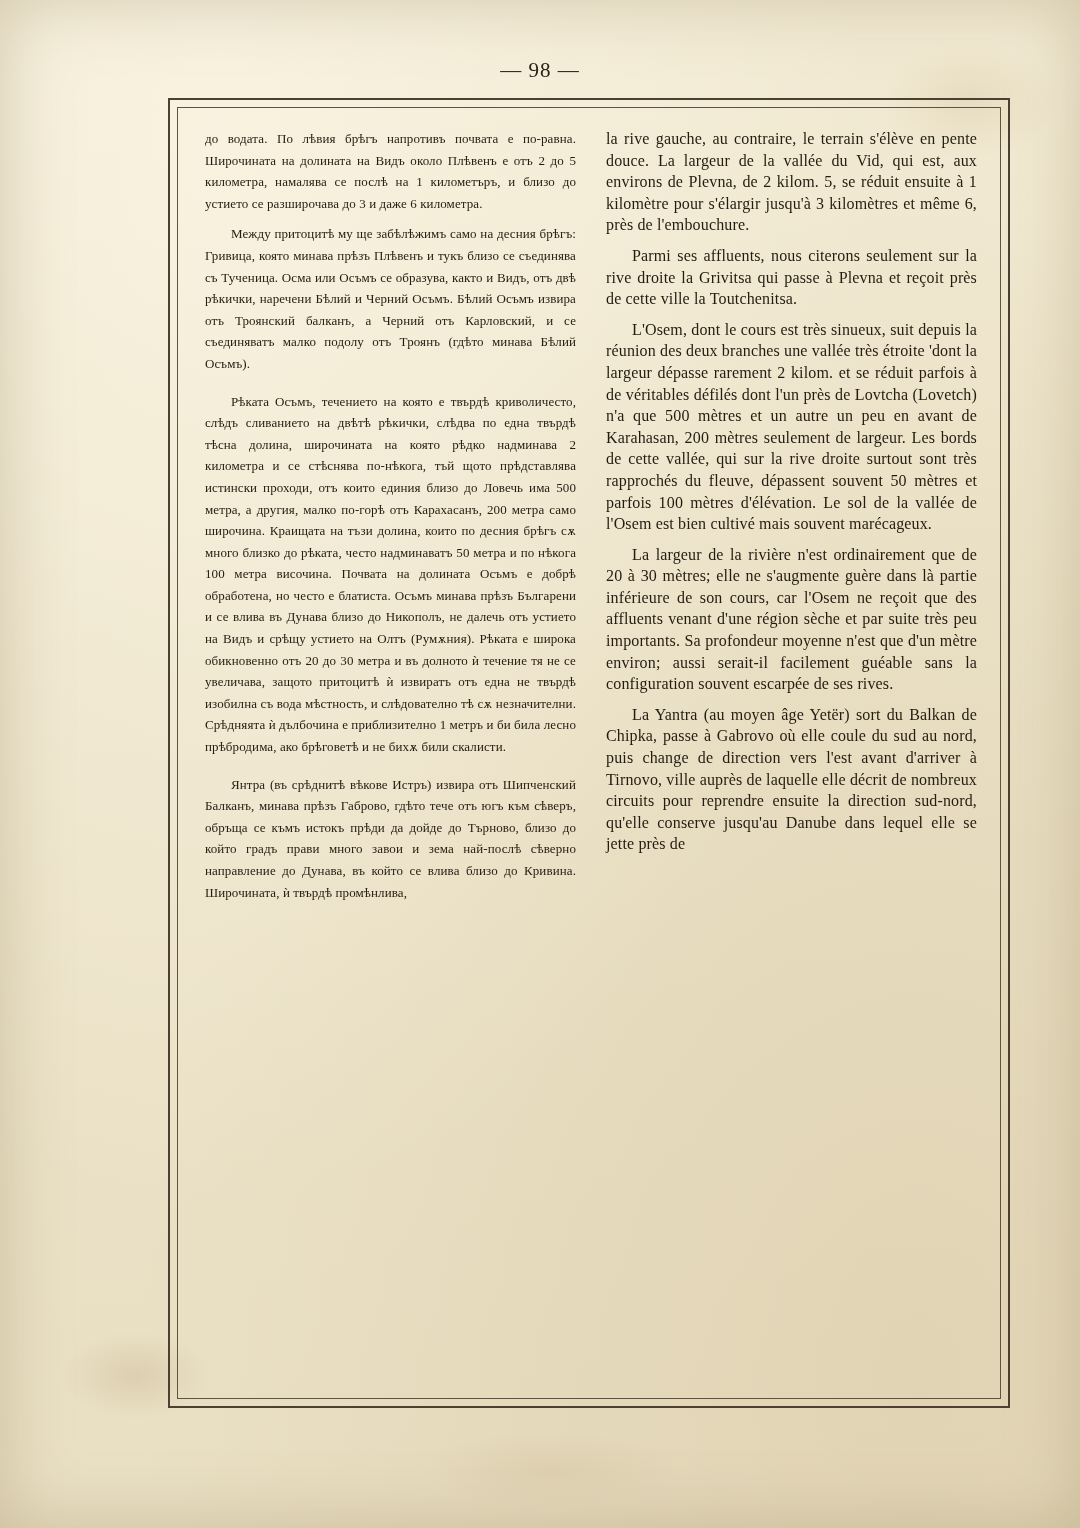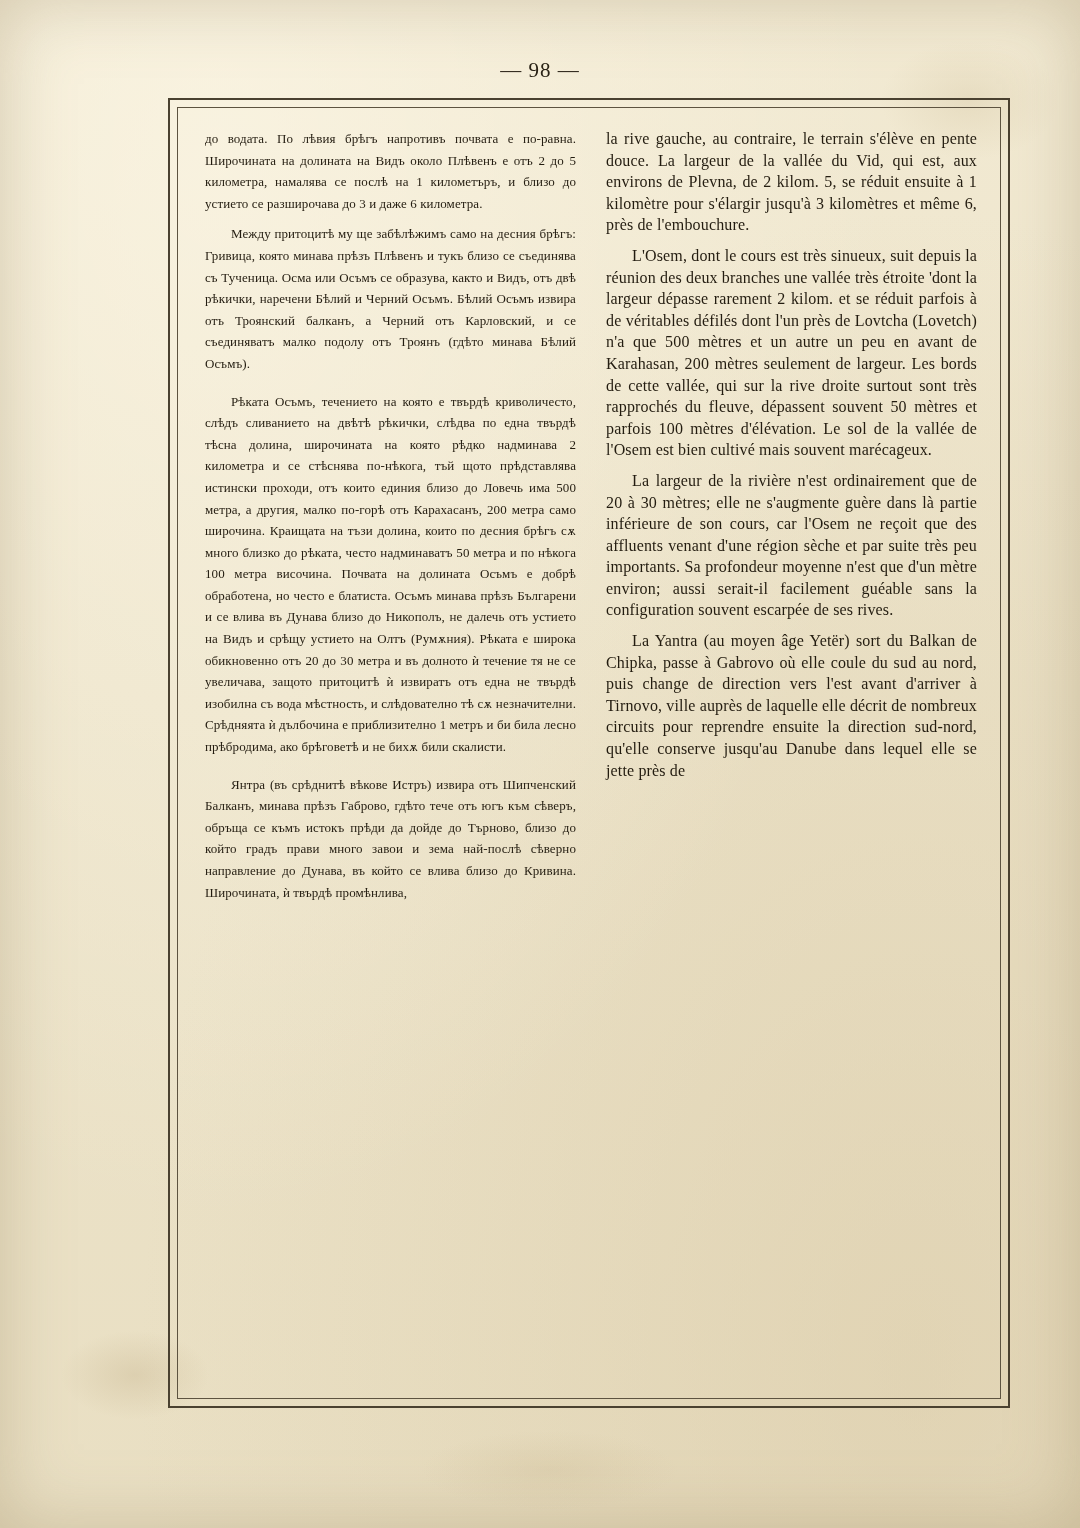--- a/index.html
+++ b/index.html
@@ -122,20 +122,21 @@
 
   <div class="col left">
     <p class="no-indent">до водата. По лѣвия брѣгъ напротивъ почвата е по-равна. Широчината на долината на Видъ около Плѣвенъ е отъ 2 до 5 километра, намалява се послѣ на 1 километъръ, и близо до устието се разширочава до 3 и даже 6 километра.</p>
     <p>Между притоцитѣ му ще забѣлѣжимъ само на десния брѣгъ: Гривица, която минава прѣзъ Плѣвенъ и тукъ близо се съединява съ Тученица. Осма или Осъмъ се образува, както и Видъ, отъ двѣ рѣкички, наречени Бѣлий и Черний Осъмъ. Бѣлий Осъмъ извира отъ Троянский балканъ, а Черний отъ Карловский, и се съединяватъ малко подолу отъ Троянъ (гдѣто минава Бѣлий Осъмъ).</p>
     <p class="gap-before">Рѣката Осъмъ, течението на която е твърдѣ криволичесто, слѣдъ сливанието на двѣтѣ рѣкички, слѣдва по една твърдѣ тѣсна долина, широчината на която рѣдко надминава 2 километра и се стѣснява по-нѣкога, тъй щото прѣдставлява истински проходи, отъ които единия близо до Ловечь има 500 метра, а другия, малко по-горѣ отъ Карахасанъ, 200 метра само широчина. Краищата на тъзи долина, които по десния брѣгъ сѫ много близко до рѣката, често надминаватъ 50 метра и по нѣкога 100 метра височина. Почвата на долината Осъмъ е добрѣ обработена, но често е блатиста. Осъмъ минава прѣзъ Българени и се влива въ Дунава близо до Никополъ, не далечь отъ устието на Видъ и срѣщу устието на Олтъ (Румѫния). Рѣката е широка обикновенно отъ 20 до 30 метра и въ долното ѝ течение тя не се увеличава, защото притоцитѣ ѝ извиратъ отъ една не твърдѣ изобилна съ вода мѣстность, и слѣдователно тѣ сѫ незначителни. Срѣдняята ѝ дълбочина е приблизително 1 метръ и би била лесно прѣбродима, ако брѣговетѣ и не бихѫ били скалисти.</p>
     <p class="gap-before">Янтра (въ срѣднитѣ вѣкове Истръ) извира отъ Шипченский Балканъ, минава прѣзъ Габрово, гдѣто тече отъ югъ към сѣверъ, обръща се къмъ истокъ прѣди да дойде до Търново, близо до който градъ прави много завои и зема най-послѣ сѣверно направление до Дунава, въ който се влива близо до Кривина. Широчината, ѝ твърдѣ промѣнлива,</p>
   </div>
 
   <div class="col right">
     <p class="no-indent">la rive gauche, au contraire, le terrain s'élève en pente douce. La largeur de la vallée du Vid, qui est, aux environs de Plevna, de 2 kilom. 5, se réduit ensuite à 1 kilomètre pour s'élargir jusqu'à 3 kilomètres et même 6, près de l'embouchure.</p>
+    <p>Parmi ses affluents, nous citerons seulement sur la rive droite la Grivitsa qui passe à Plevna et reçoit près de cette ville la Toutchenitsa.</p>
     <p>L'Osem, dont le cours est très sinueux, suit depuis la réunion des deux branches une vallée très étroite 'dont la largeur dépasse rarement 2 kilom. et se réduit parfois à de véritables défilés dont l'un près de Lovtcha (Lovetch) n'a que 500 mètres et un autre un peu en avant de Karahasan, 200 mètres seulement de largeur. Les bords de cette vallée, qui sur la rive droite surtout sont très rapprochés du fleuve, dépassent souvent 50 mètres et parfois 100 mètres d'élévation. Le sol de la vallée de l'Osem est bien cultivé mais souvent marécageux.</p>
     <p>La largeur de la rivière n'est ordinairement que de 20 à 30 mètres; elle ne s'augmente guère dans là partie inférieure de son cours, car l'Osem ne reçoit que des affluents venant d'une région sèche et par suite très peu importants. Sa profondeur moyenne n'est que d'un mètre environ; aussi serait-il facilement guéable sans la configuration souvent escarpée de ses rives.</p>
     <p>La Yantra (au moyen âge Yetër) sort du Balkan de Chipka, passe à Gabrovo où elle coule du sud au nord, puis change de direction vers l'est avant d'arriver à Tirnovo, ville auprès de laquelle elle décrit de nombreux circuits pour reprendre ensuite la direction sud-nord, qu'elle conserve jusqu'au Danube dans lequel elle se jette près de</p>
   </div>
 
 </div>
 
 <div class="edge-shadow"></div>
 
 </body></html>

